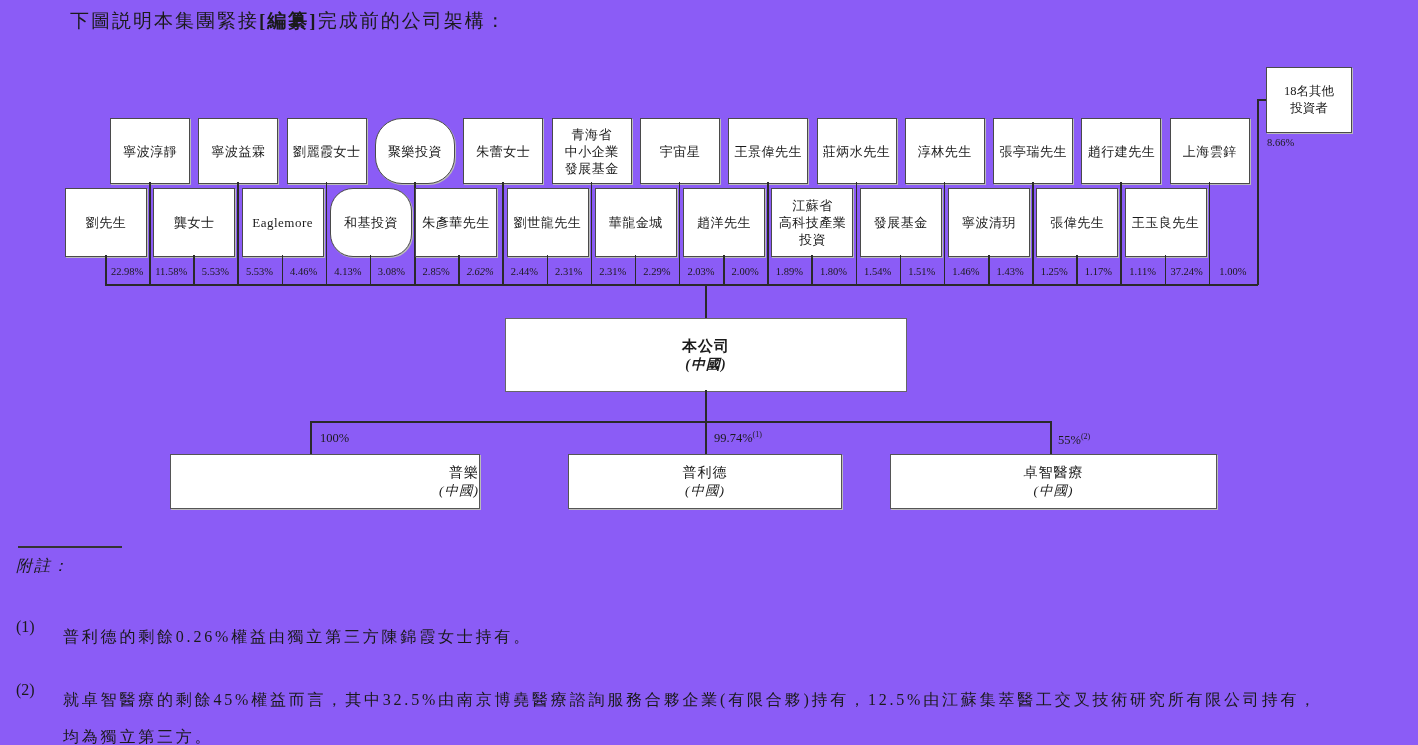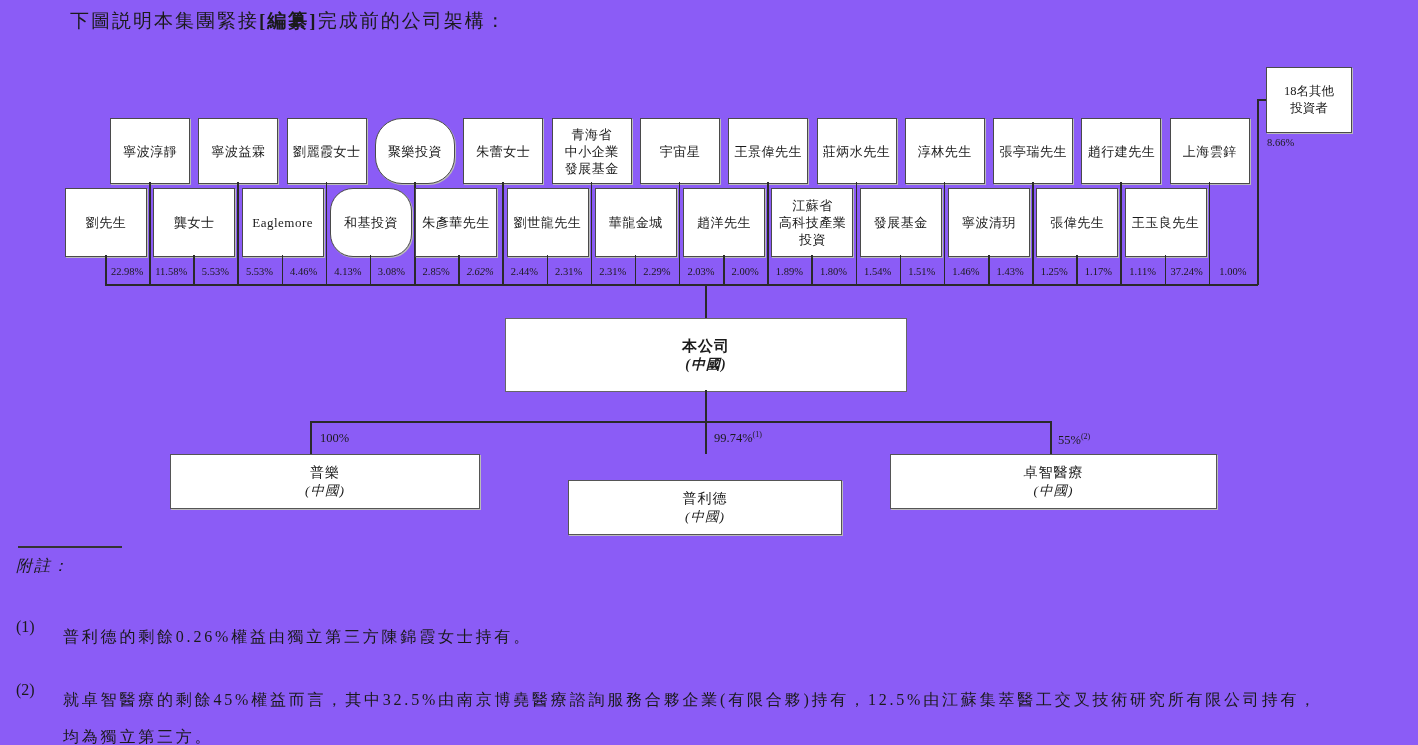--- a/index.html
+++ b/index.html
@@ -63,25 +63,25 @@
 
     <div class="vline" style="left:705px;top:390px;height:64px;"></div>
     <div class="hline" style="left:310px;top:421px;width:741px;"></div>
     <div class="vline" style="left:310px;top:421px;height:33px;"></div>
     <div class="vline" style="left:1050px;top:421px;height:33px;"></div>
 
     <div class="branch-pct" style="left:320px;top:430px;"><span>100%</span><sup></sup></div>
     <div class="branch-pct" style="left:714px;top:430px;"><span>99.74%</span><sup>(1)</sup></div>
     <div class="branch-pct" style="left:1058px;top:432px;"><span>55%</span><sup>(2)</sup></div>
 
-    <div class="bigbox subbox" style="left:170px;top:454px;width:308px;height:53px;">
+    <div class="bigbox subbox" style="left:170px;top:454px;width:308px;height:53px;align-items:flex-end;">
       <div class="nm">普樂</div>
       <div class="rg">(中國)</div>
     </div>
-    <div class="bigbox subbox" style="left:568px;top:480px;width:272px;height:53px;text-align:right;">
+    <div class="bigbox subbox" style="left:568px;top:454px;width:272px;height:53px;text-align:right;">
       <div class="nm">普利德</div>
       <div class="rg">(中國)</div>
     </div>
     <div class="bigbox subbox" style="left:890px;top:454px;width:325px;height:53px;">
       <div class="nm">卓智醫療</div>
       <div class="rg">(中國)</div>
     </div>
   <div class="sbox" style="left: 65px; top: 188px; width: 80px; height: 67px;">
         <div class="">劉先生</div>
       </div>

